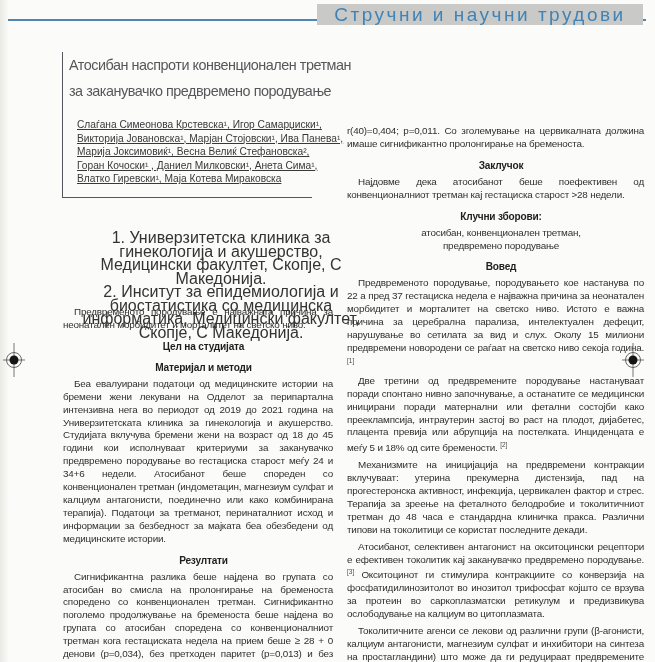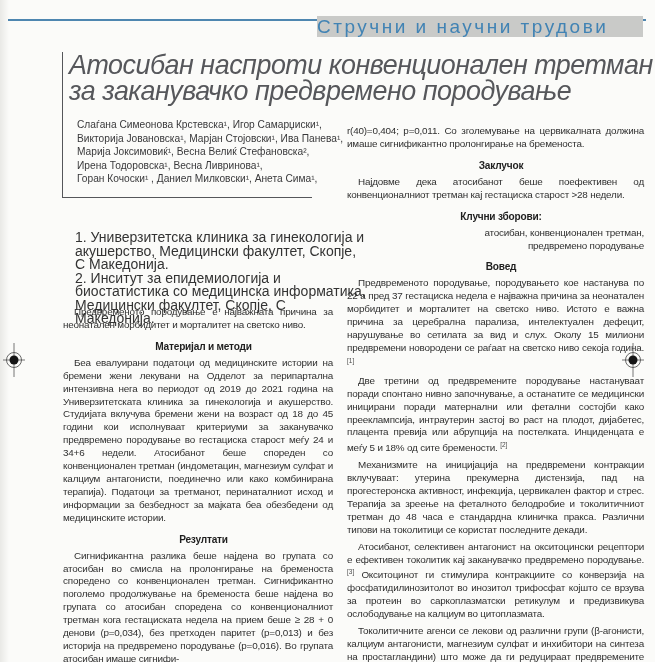--- a/index.html
+++ b/index.html
@@ -14,66 +14,66 @@
   .edge-left{
     position:absolute;left:0;top:0;width:9px;height:100%;
     background:linear-gradient(90deg,#e9e9e6,rgba(250,250,248,0));
   }
   
   .rule-blue{
     position:absolute;left:8px;top:19px;width:638px;height:2px;
     background:#4e86b0;
   }
   .category-box{
-    position:absolute;left:317px;top:16px;width:326px;height:21px;
+    position:absolute;left:317px;top:4px;width:326px;height:21px;
     background:#c9cac8;
-    display:flex;align-items:center;justify-content:flex-start;
+    display:flex;align-items:center;justify-content:center;
   }
   .category-box span{
     font-size:19px;color:#4183b4;letter-spacing:2.5px;white-space:nowrap;
   }
   
   .regmark{position:absolute;width:30px;height:34px;}
   .regmark.left{left:-1px;top:343px;}
   .regmark.right{left:618px;top:343px;}
   
   .title-block{
     position:absolute;left:62px;top:52px;width:249px;
     border-left:1.5px solid #55565a;
     border-bottom:1.5px solid #55565a;
     padding-bottom:11px;
   }
   .title{
     margin:0;padding-left:6px;width:540px;
-    font-size:28px;line-height:25.5px;font-weight:500;
-    color:#56575b;letter-spacing:-0.5px;white-space:nowrap;font-style:italic;
+    font-size:15px;line-height:25.5px;font-weight:500;
+    color:#56575b;letter-spacing:-0.5px;white-space:nowrap;
   }
   .title .tline{display:block;transform:scaleX(0.96);transform-origin:left;}
   .authors{
     margin-top:15px;padding-left:14px;
-    font-size:10.2px;line-height:13.5px;color:#39393b;white-space:nowrap;
+    font-size:10.2px;line-height:13.5px;color:#39393b;white-space:nowrap;text-decoration:underline;
   }
   
   .affiliations{
     position:absolute;left:75px;top:231px;width:292px;
-    font-size:14px;line-height:13.5px;color:#333;
+    font-size:16px;line-height:13.5px;color:#333;text-align:center;
   }
   .affiliations p{margin:0;}
   
   .col{position:absolute;font-size:9.9px;line-height:12.9px;letter-spacing:-0.2px;}
   .col-left{left:59px;top:302px;width:278px;}
   .col-right{left:343px;top:121px;width:305px;}
   .col h3{
     font-size:10.1px;line-height:13px;margin:8px 0 0;padding-left:11px;
     color:#1e1e1e;font-weight:bold;letter-spacing:-0.2px;text-align:center;
   }
   .col h3:first-child{margin-top:0;}
   .para{margin:4px;text-align:justify;}
   .para.indent{text-indent:11px;}
-  .para.keywords{text-align:right;padding-left:11px;}
+  .para.keywords{text-align:center;padding-left:11px;}
   sup.cite{font-size:6.5px;vertical-align:4px;color:#4a4a4a;letter-spacing:0;}
 </style>
 </head>
 <body>
 
 <div class="page">
   <div class="edge-left"></div>
 
   <div class="rule-blue"></div>
   <div class="category-box">
@@ -95,32 +95,33 @@
 
   <div class="title-block">
     <h1 class="title">
       <span class="tline">Атосибан наспроти конвенционален третман</span>
       <span class="tline">за заканувачко предвремено породување</span>
     </h1>
     <div class="authors">
       <div>Слаѓана Симеонова Крстевска¹, Игор Самарџиски¹,</div>
       <div>Викторија Јовановска¹, Марјан Стојовски¹, Ива Панева¹,</div>
       <div>Марија Јоксимовиќ¹, Весна Велиќ Стефановска²,</div>
-      <div>Ирена Тодоровска¹, Весна Ливринова¹,</div>
       <div>Горан Кочоски¹ , Даниел Милковски¹, Анета Сима¹,</div>
+      <div>Влатко Гиревски¹, Маја Котева Мираковска</div>
     </div>
   </div>
 
   <div class="affiliations">
     <p>1. Универзитетска клиника за гинекологија и акушерство, Медицински факултет, Скопје, С Македонија.</p>
     <p>2. Инситут за епидемиологија и биостатистика со медицинска информатика, Медицински факултет, Скопје, С Македонија.</p>
   </div>
 
   <div class="col col-left">
     <p class="para indent">Предвременото породување е најважната причина за неонатален морбидитет и морталитет на светско ниво.</p>
+    <h3>Цел на студијата</h3>
     <h3>Материјал и методи</h3>
     <p class="para indent">Беа евалуирани податоци од медицинските истории на бремени жени лекувани на Одделот за перипартална интензивна нега во периодот од 2019 до 2021 година на Универзитетската клиника за гинекологија и акушерство. Студијата вклучува бремени жени на возраст од 18 до 45 години кои исполнуваат критериуми за заканувачко предвремено породување во гестациска старост меѓу 24 и 34+6 недели. Атосибанот беше спореден со конвенционален третман (индометацин, магнезиум сулфат и калциум антагонисти, поединечно или како комбинирана терапија). Податоци за третманот, перинаталниот исход и информации за безбедност за мајката беа обезбедени од медицинските истории.</p>
     <h3>Резултати</h3>
     <p class="para indent">Сигнификантна разлика беше најдена во групата со атосибан во смисла на пролонгирање на бременоста споредено со конвенционален третман. Сигнификантно поголемо продолжување на бременоста беше најдена во групата со атосибан споредена со конвенционалниот третман кога гестациската недела на прием беше ≥ 28 + 0 денови (p=0,034), без претходен паритет (p=0,013) и без историја на предвремено породување (p=0,016). Во групата атосибан имаше сигнифи-</p>
   </div>
 
   <div class="col col-right">
     <p class="para">r(40)=0,404; p=0,011. Со зголемување на цервикалната должина имаше сигнификантно пролонгирање на бременоста.</p>
     <h3>Заклучок</h3>
     <p class="para indent">Најдовме дека атосибанот беше поефективен од конвенционалниот третман кај гестациска старост &gt;28 недели.</p>

